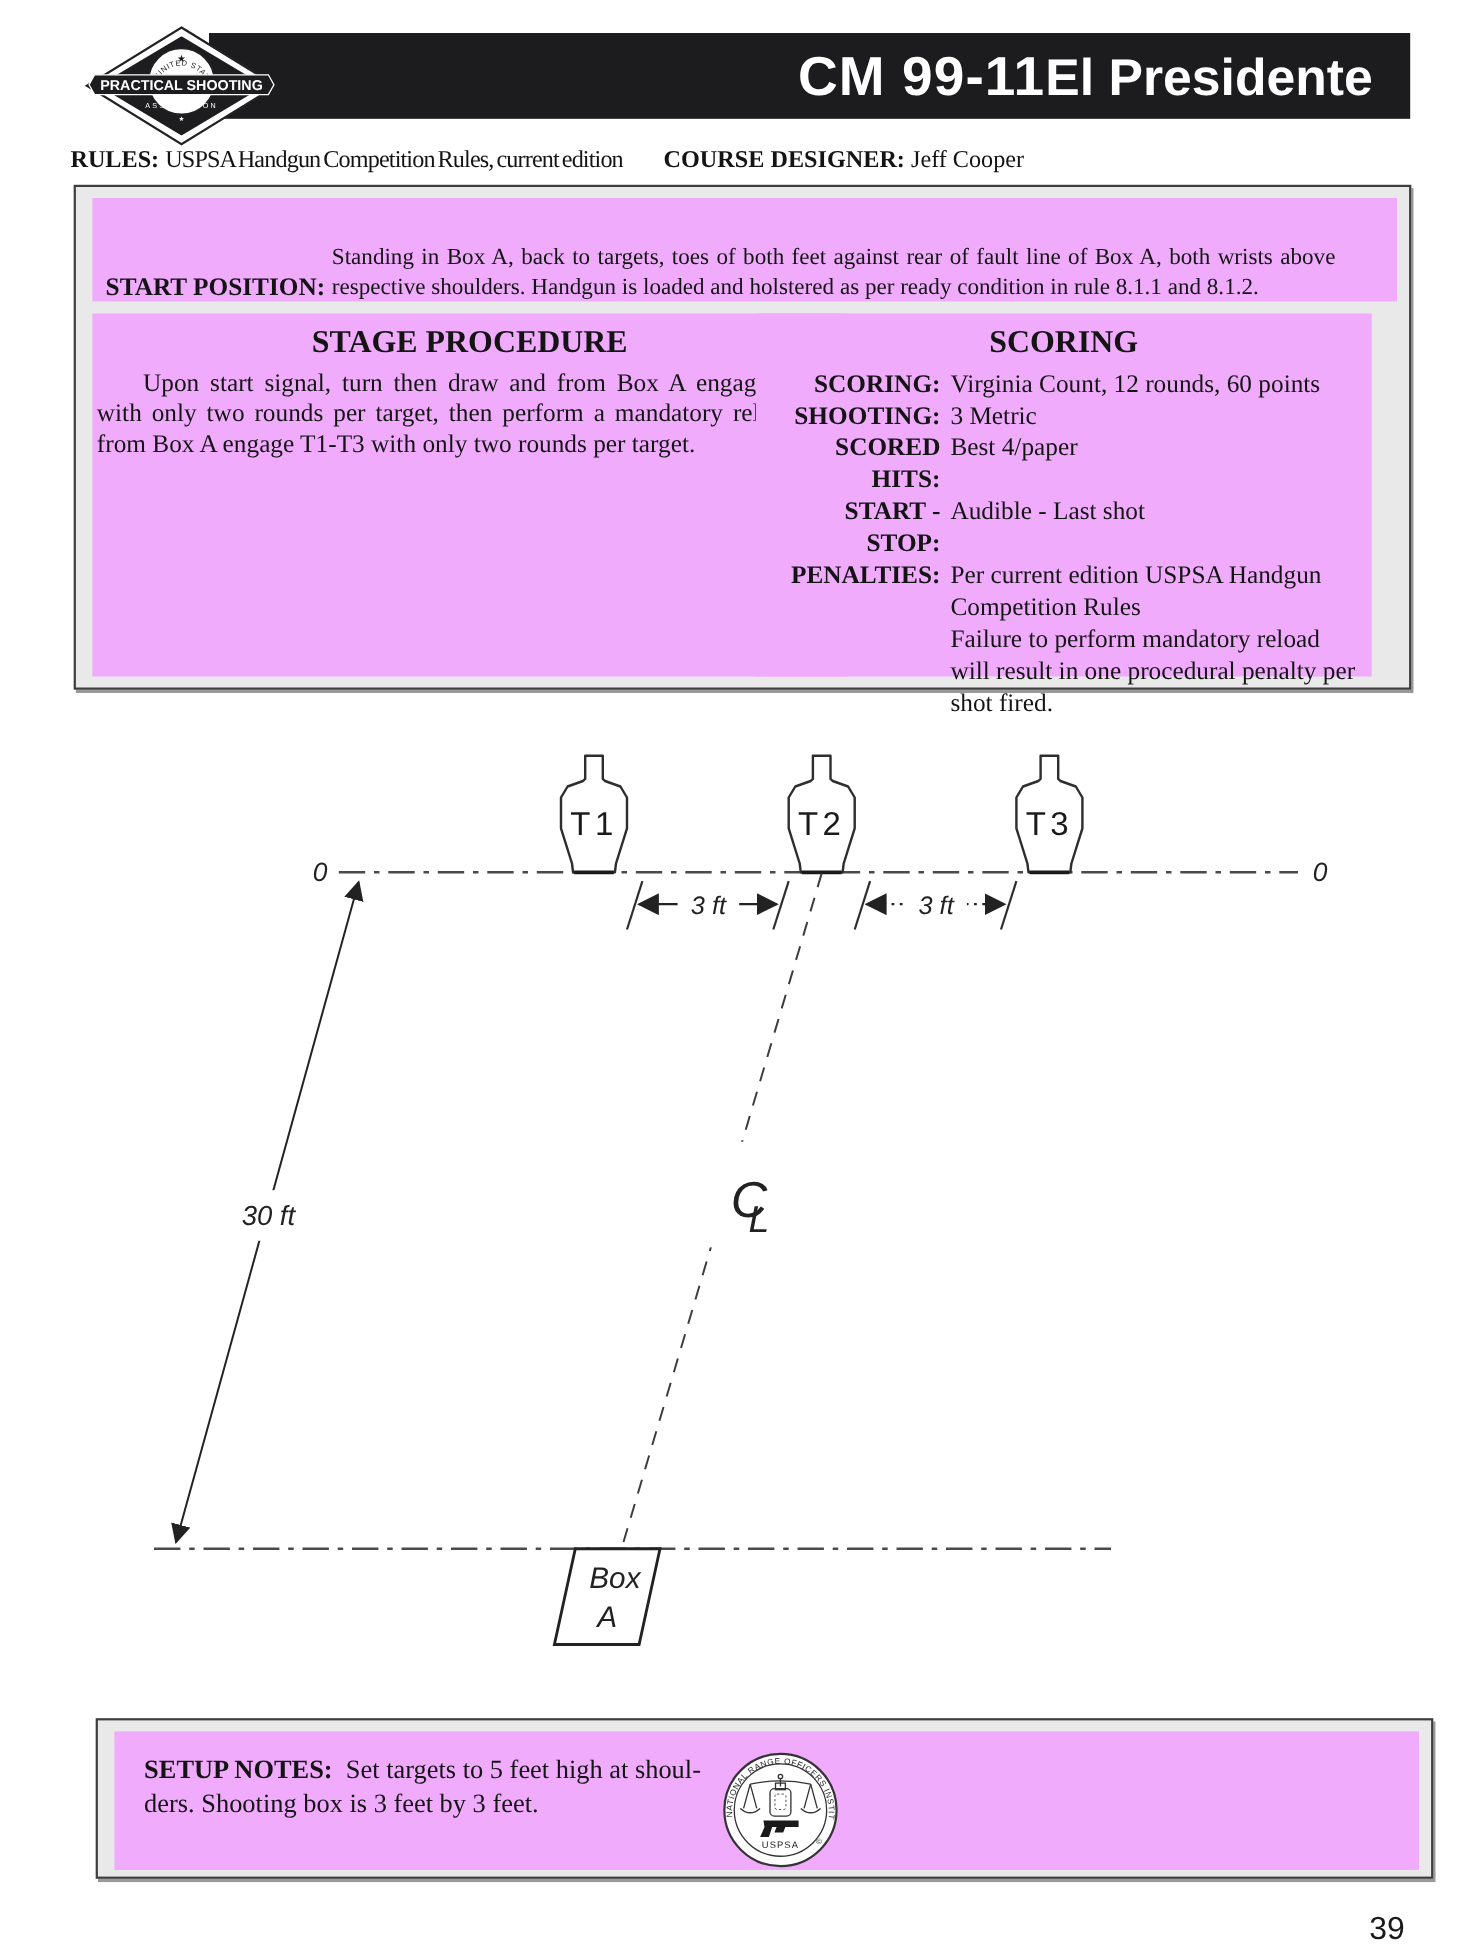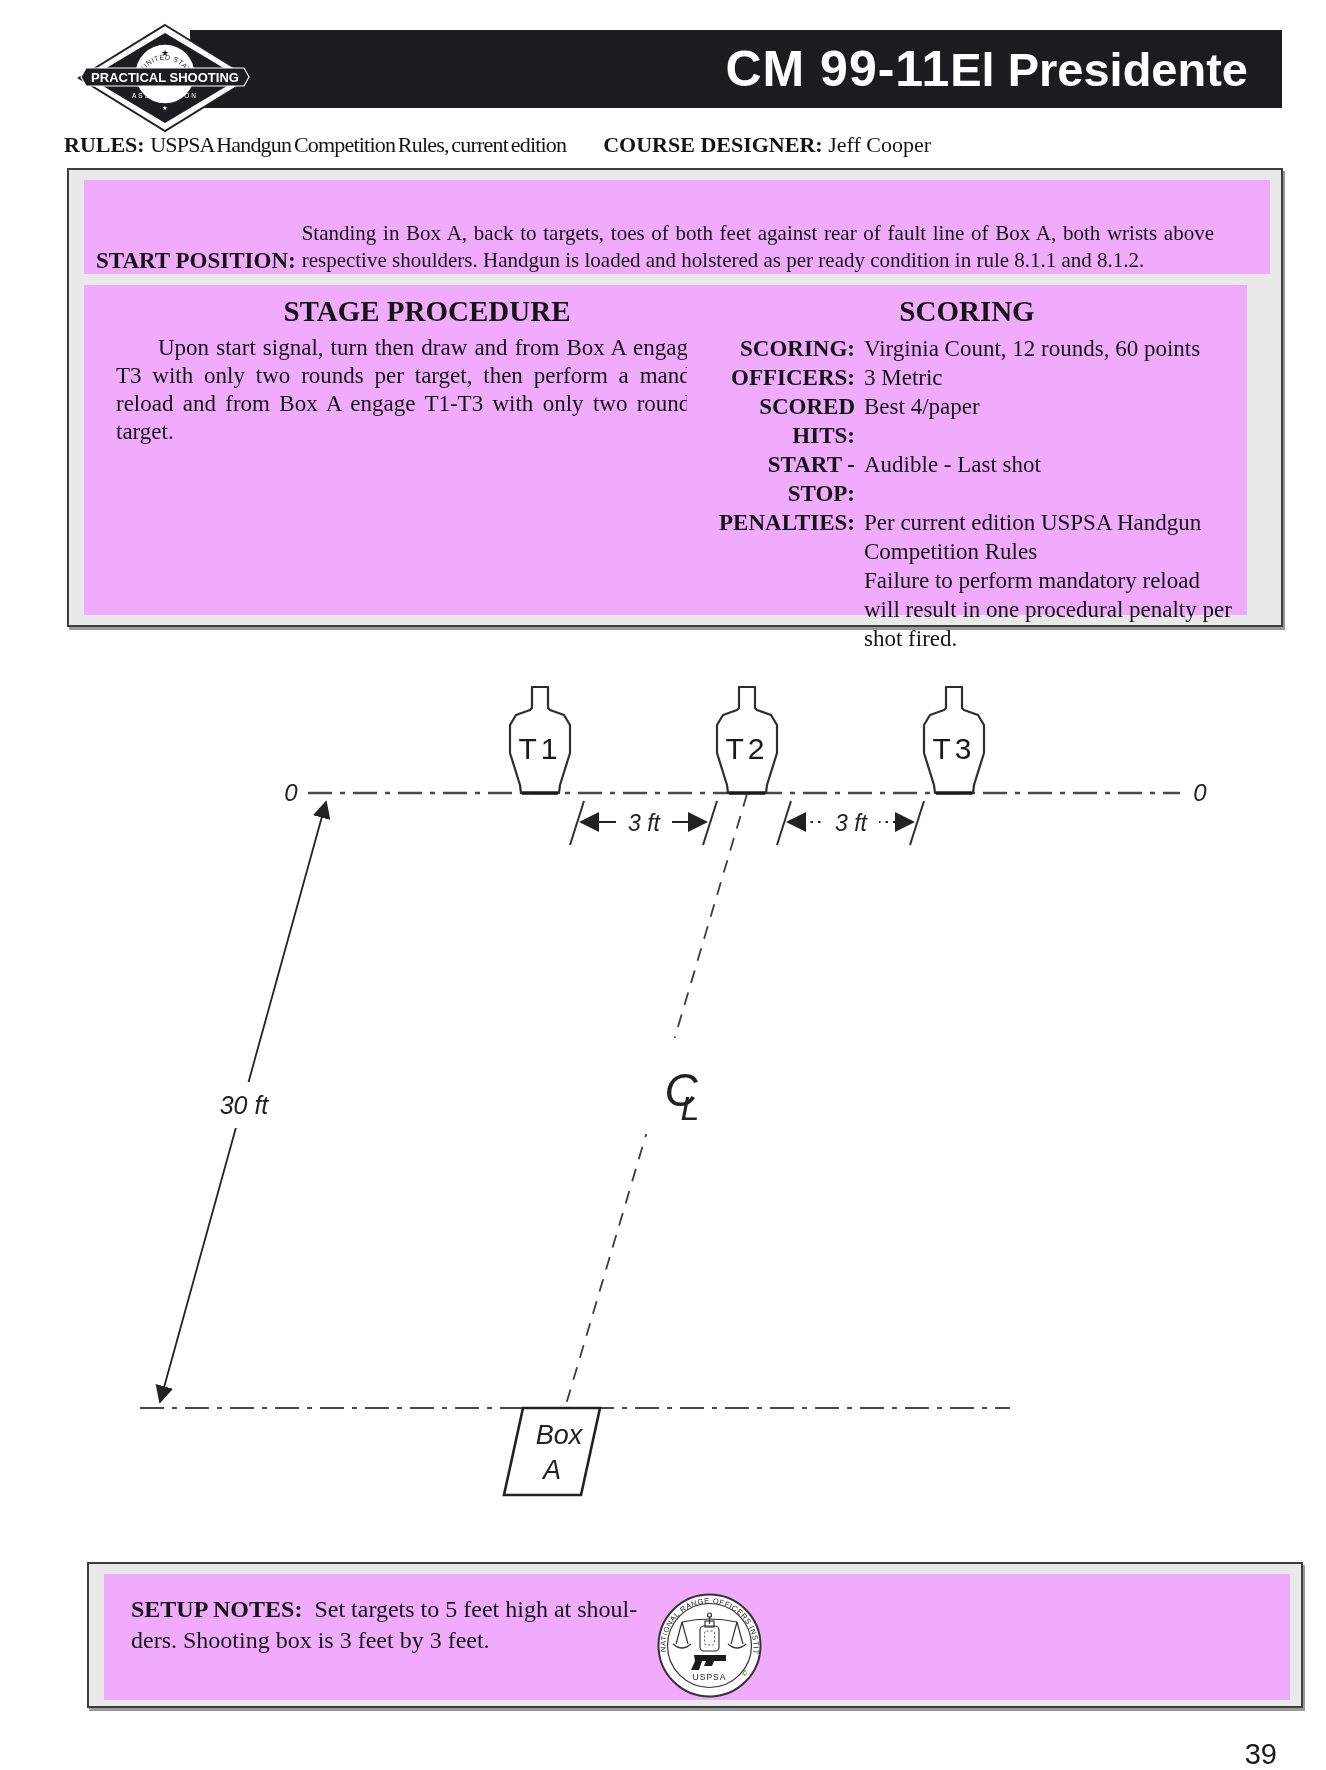--- a/index.html
+++ b/index.html
@@ -19,21 +19,21 @@
   #rulesline .condensed{letter-spacing:-0.8px;word-spacing:-2px;}
   #rulesline .gap{display:inline-block;width:26px;}
   
   .frame{position:absolute;box-sizing:border-box;background:#e9e9e9;border:2px solid #3d3d3d;
          box-shadow:2px 3px 0 #9a9a9a;}
   .panel{position:absolute;background:#f0abfc;box-sizing:border-box;align-items:flex-end;}
   #panel-start{left:15px;top:10px;width:1186px;height:94px;padding:7px 12px 0 12px;display:flex;}
   #panel-start .lbl{font-weight:bold;font-size:23px;line-height:27px;white-space:nowrap;flex:none;}
   #panel-start .txt{flex:1;font-size:21px;line-height:27px;text-align:justify;
                     margin-left:6px;margin-right:44px;}
-  #panel-proc{left:15px;top:115px;width:686px;height:330px;padding:8px 32px;}
+  #panel-proc{left:15px;top:115px;width:686px;height:330px;padding:8px 4px;}
   #panel-score{left:618px;top:115px;width:560px;height:330px;padding:8px 10px;}
   .panel h2{margin:2px 0 6px 0;font-size:29px;text-align:center;font-weight:bold;}
   #panel-proc p{margin:0;font-size:23px;line-height:28px;text-align:justify;text-indent:42px;}
   .srow{display:flex;font-size:23px;line-height:29px;}
   .slabel{flex:none;width:158px;text-align:right;font-weight:bold;}
   .sval{flex:1;margin-left:9px;white-space:pre-line;}
   
   #setup-text{position:absolute;left:27px;top:20px;width:580px;font-size:24px;line-height:31px;}
   #setup-text b{font-size:24px;}
   #nroi{position:absolute;left:548px;top:14px;}
@@ -91,21 +91,21 @@
       <h2>STAGE PROCEDURE</h2>
       <p>Upon start signal, turn then draw and from Box A engage T1-T3 with only two rounds per target, then perform a mandatory reload and from Box A engage T1-T3 with only two rounds per target.</p>
     </div>
     <div class="panel" id="panel-score">
       <h2>SCORING</h2>
       <div class="srow">
         <span class="slabel">SCORING:</span>
         <span class="sval">Virginia Count, 12 rounds, 60 points</span>
       </div>
       <div class="srow">
-        <span class="slabel">OFFICERS:</span>
+        <span class="slabel">SHOOTING:</span>
         <span class="sval">3 Metric</span>
       </div>
       <div class="srow">
         <span class="slabel">SCORED HITS:</span>
         <span class="sval">Best 4/paper</span>
       </div>
       <div class="srow">
         <span class="slabel">START - STOP:</span>
         <span class="sval">Audible - Last shot</span>
       </div>

